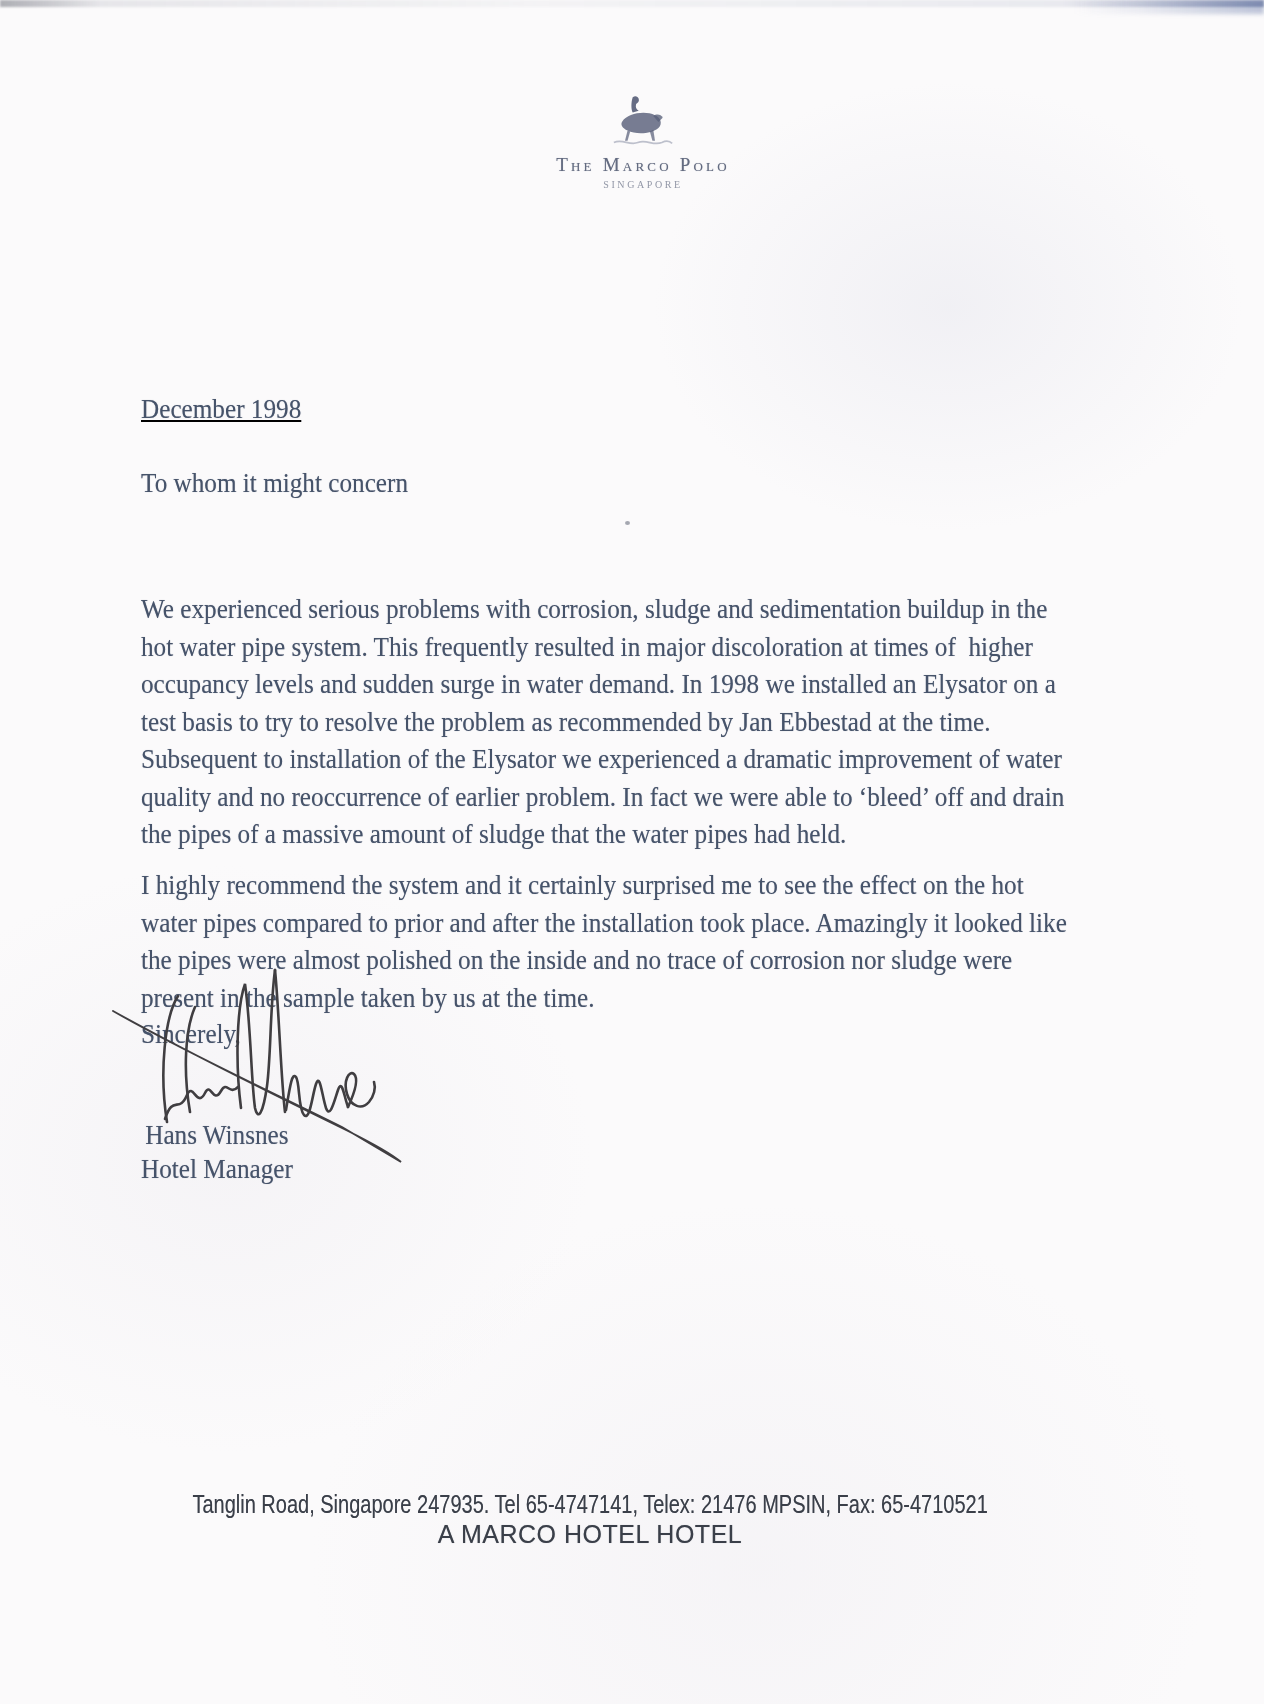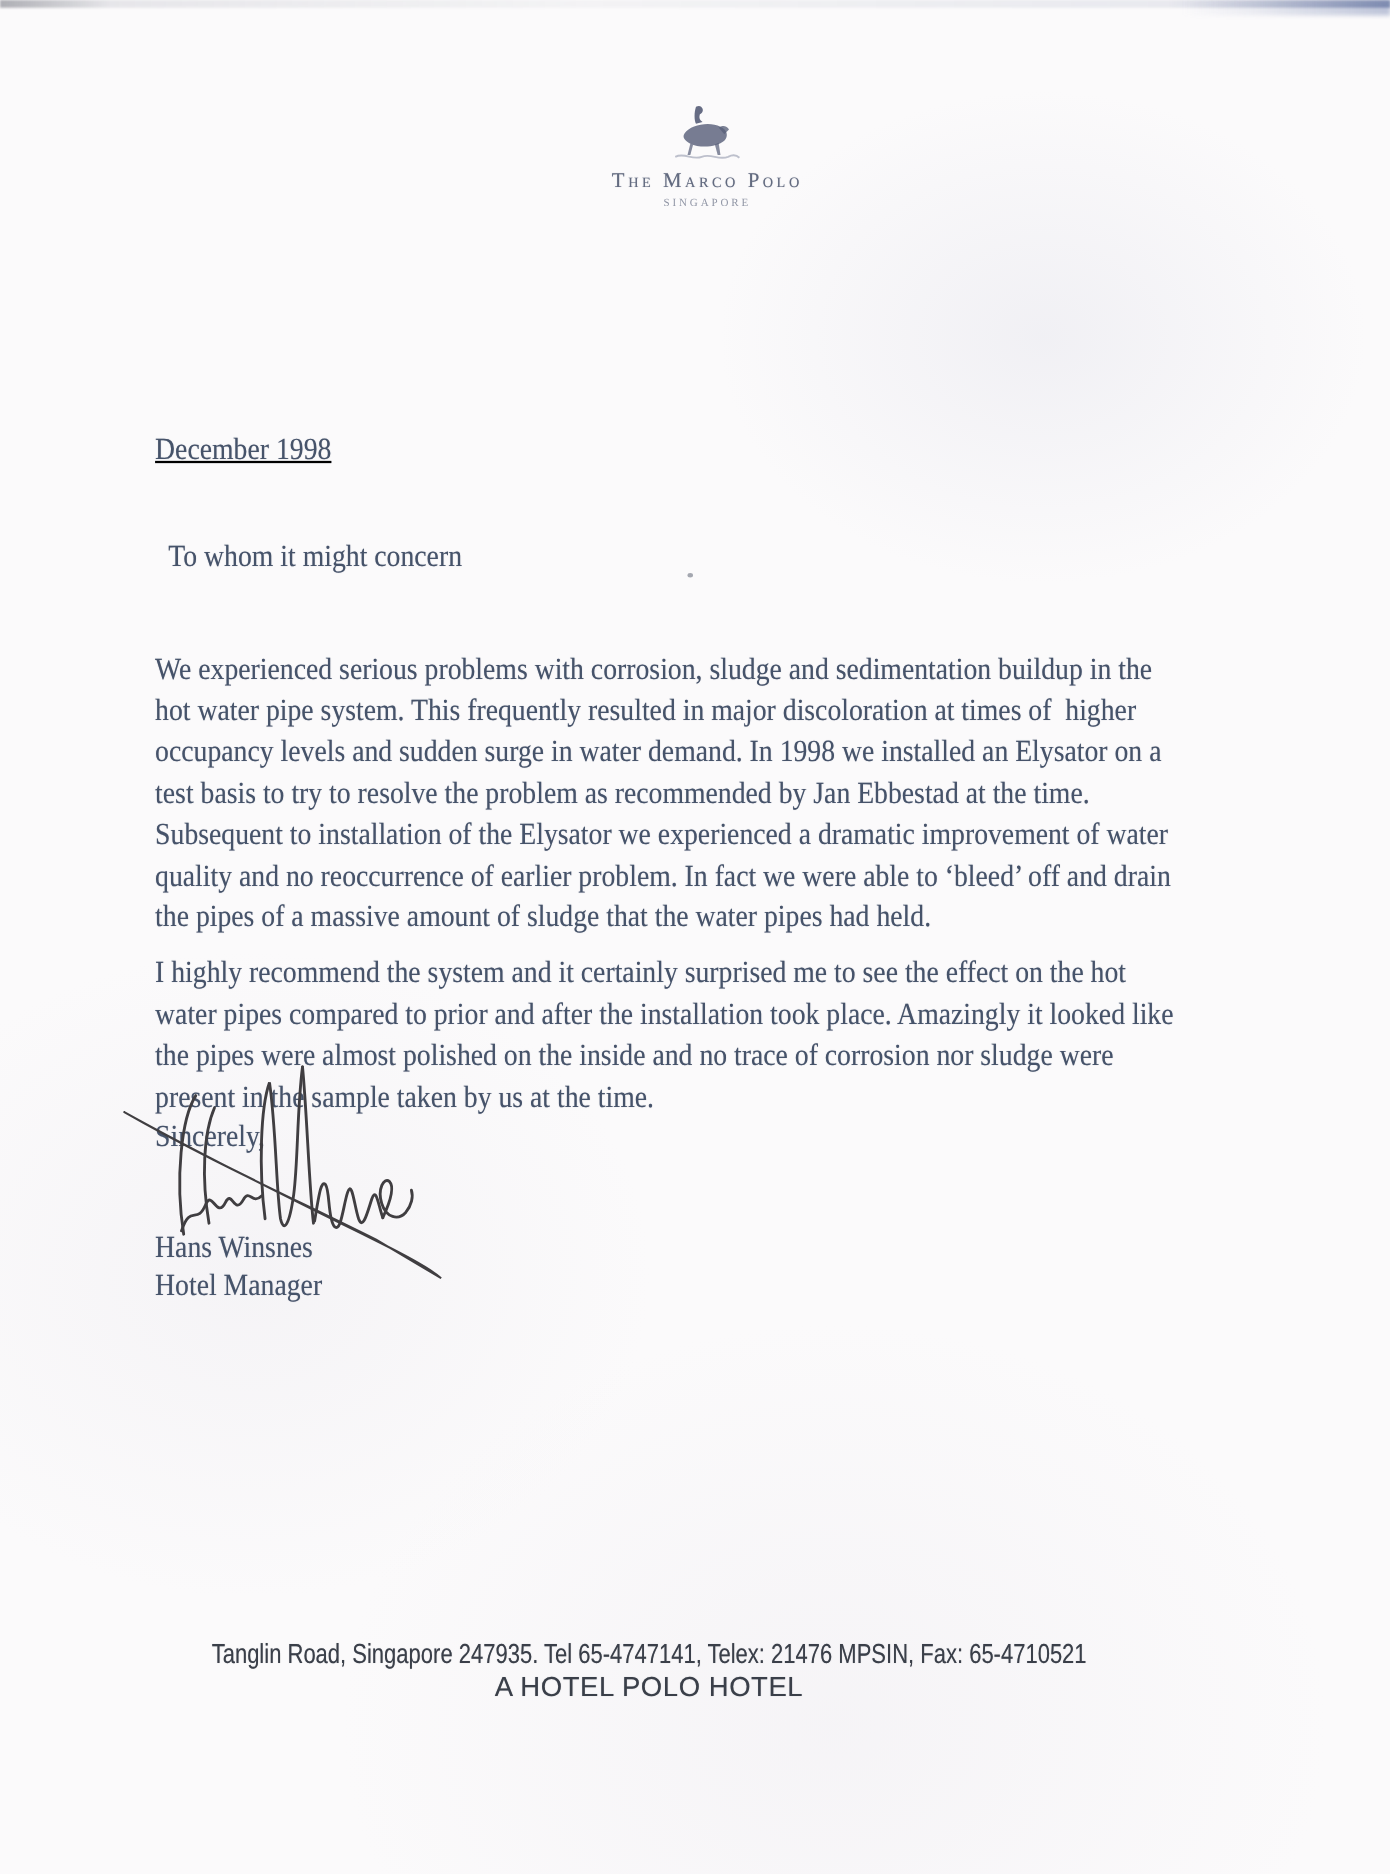--- a/index.html
+++ b/index.html
@@ -51,25 +51,25 @@
     font-size: 28px;
     line-height: 37.5px;
     color: #46536a;
     transform: scaleX(0.90);
     transform-origin: 0 50%;
     text-shadow: 0 0 0.9px rgba(70,83,106,0.45);
   }
   .block { position: absolute; left: 141px; }
 
   .date-block { top: 390px; text-decoration: underline; }
-  .salutation-block { top: 488px; margin-left: 12px; }
+  .salutation-block { top: 464px; }
   .para1-block { top: 590px; }
   .para2-block { top: 866px; }
   .closing-block { top: 1015px; }
-  .signer-block { top: 1118px; }
+  .signer-block { top: 1118px; text-align: center; }
   .signer-block .serif-line { line-height: 34px; }
 
   .signature-svg { position: absolute; left: 108px; top: 858px; }
 
   .speck {
     position: absolute; left: 625px; top: 521px; width: 5px; height: 4px;
     background: rgba(92,98,114,0.55); border-radius: 50%; filter: blur(0.6px);
   }
 
   
@@ -151,14 +151,14 @@
 
 <div class="block signer-block">
   <div class="serif-line">Hans Winsnes</div>
   <div class="serif-line">Hotel Manager</div>
 </div>
 
 <div class="speck"></div>
 
 <div class="footer">
   <div class="footer-row"><span class="footer-line footer-address">Tanglin Road, Singapore 247935. Tel 65-4747141, Telex: 21476 MPSIN, Fax: 65-4710521</span></div>
-  <div class="footer-row"><span class="footer-line footer-brand">A HOTEL POLO HOTEL</span></div>
+  <div class="footer-row"><span class="footer-line footer-brand">A MARCO HOTEL HOTEL</span></div>
 </div>
 
 </body></html>

